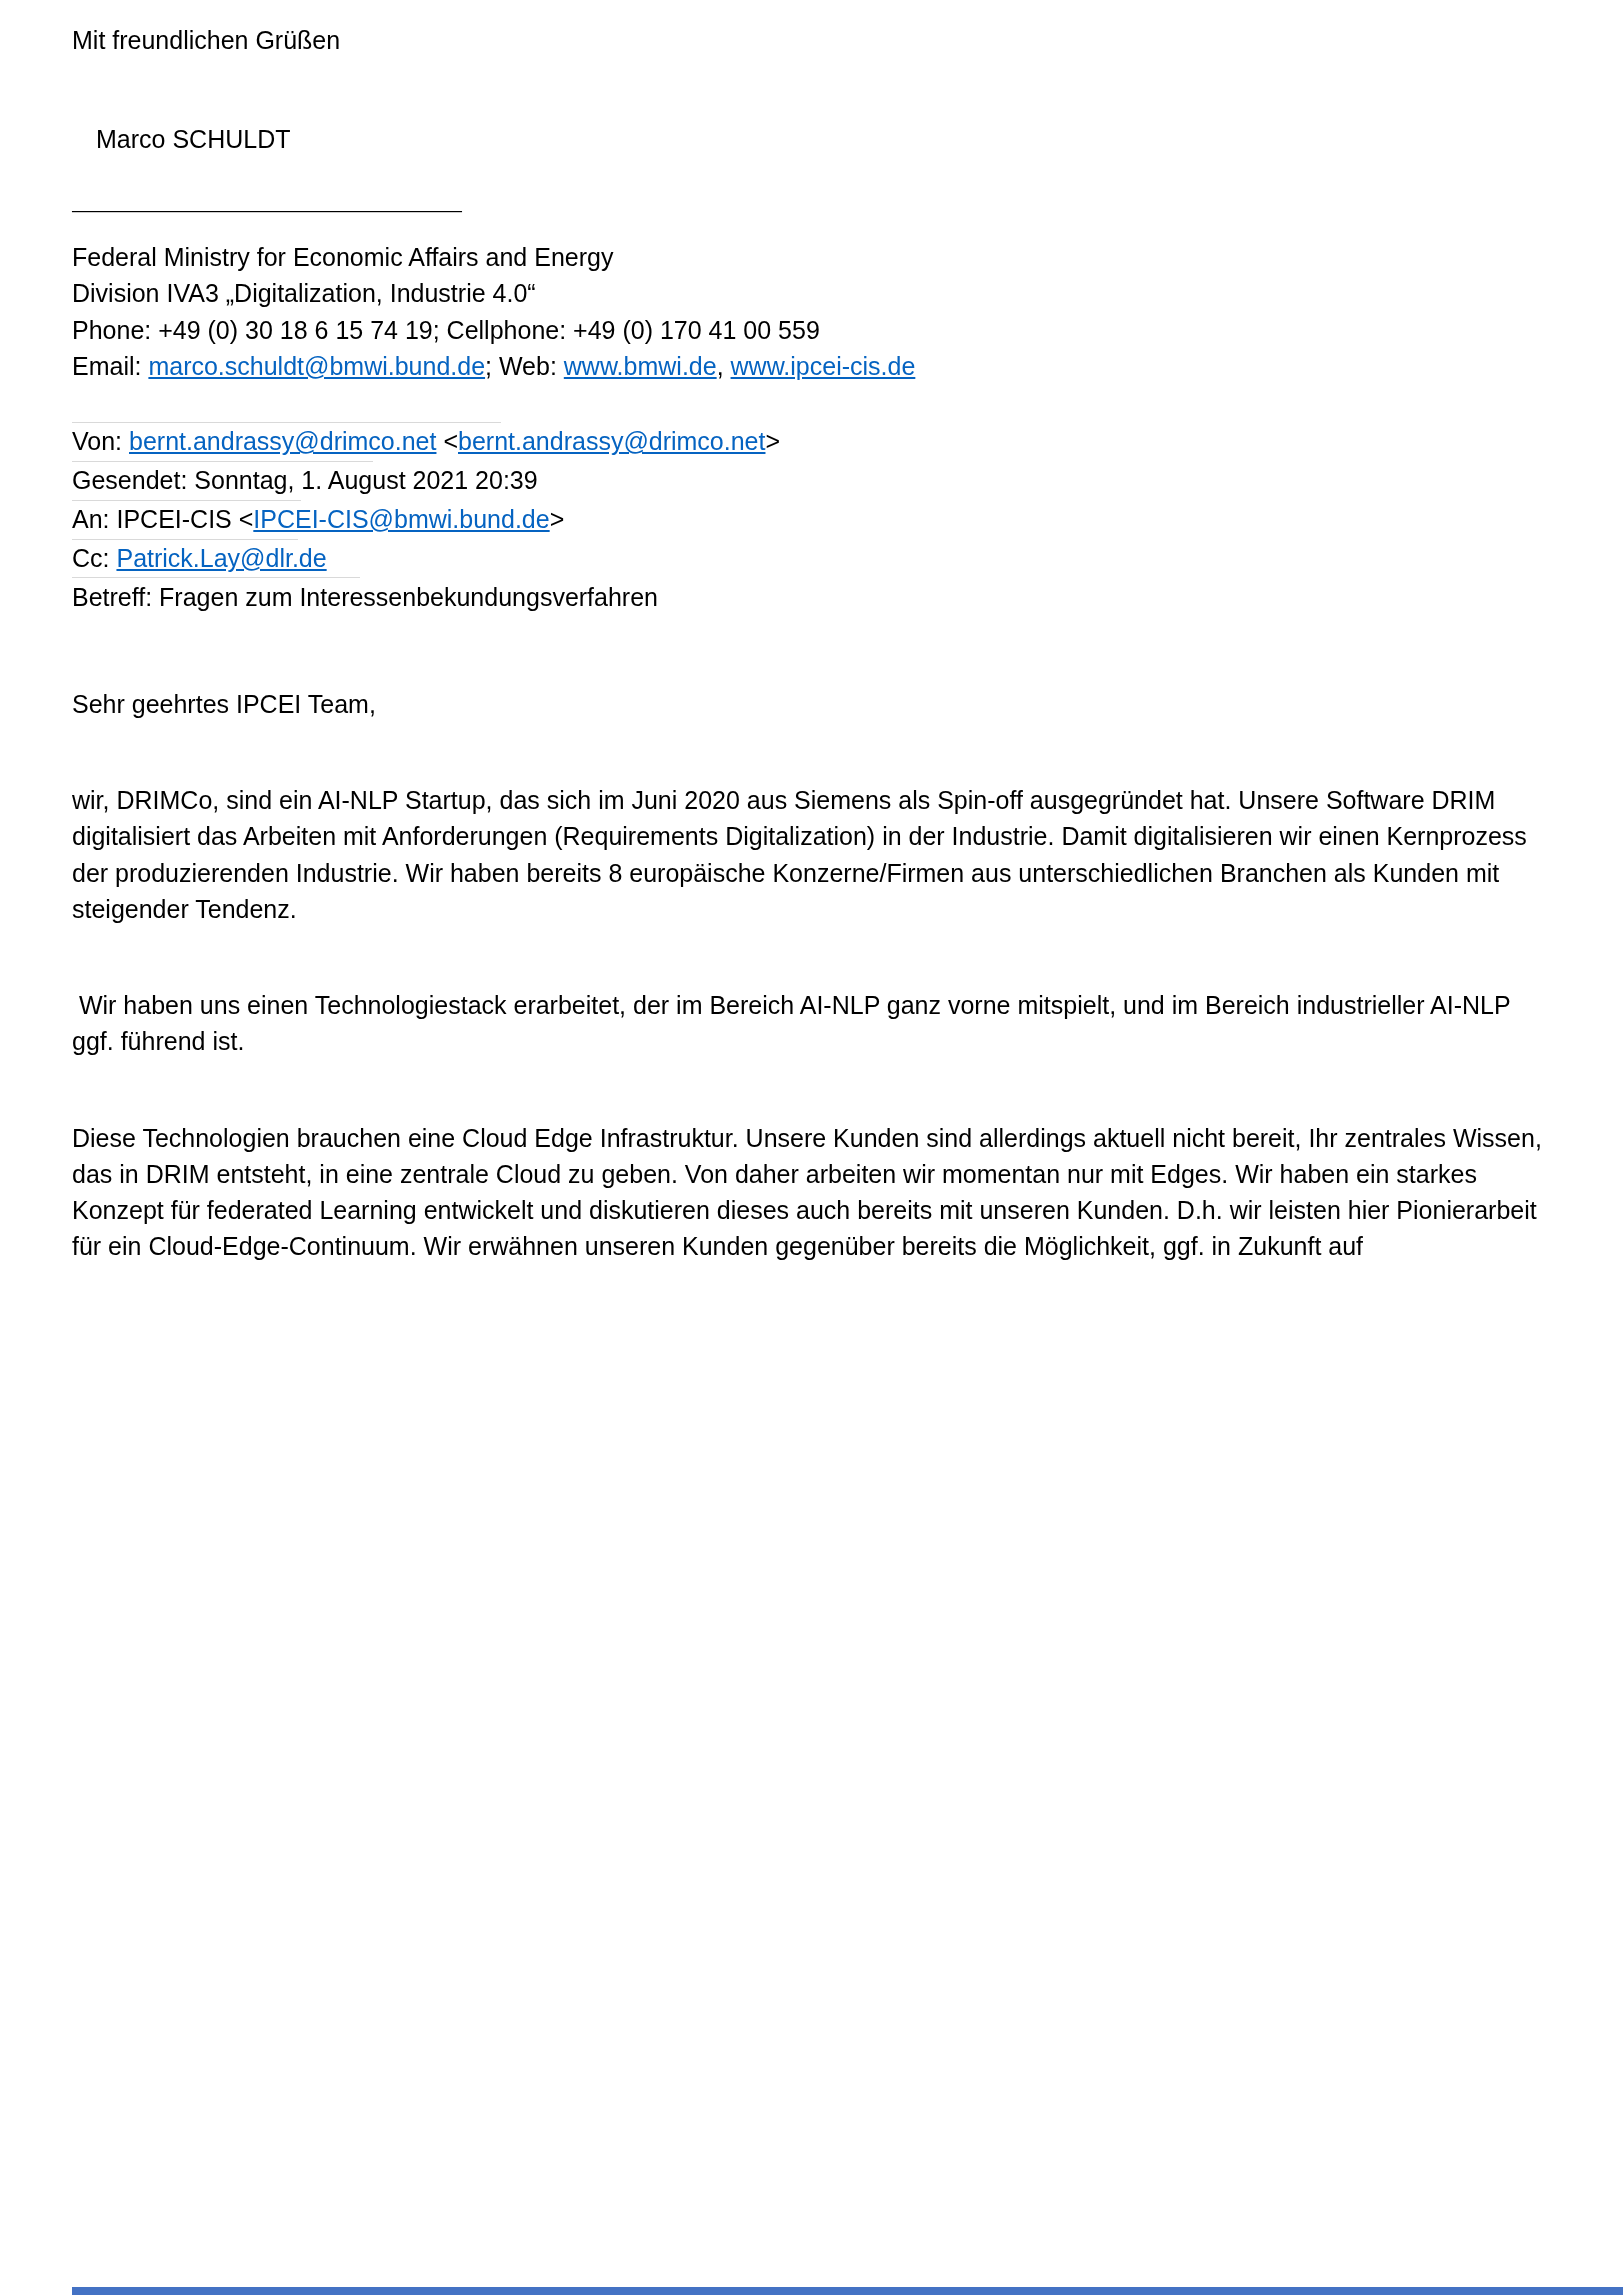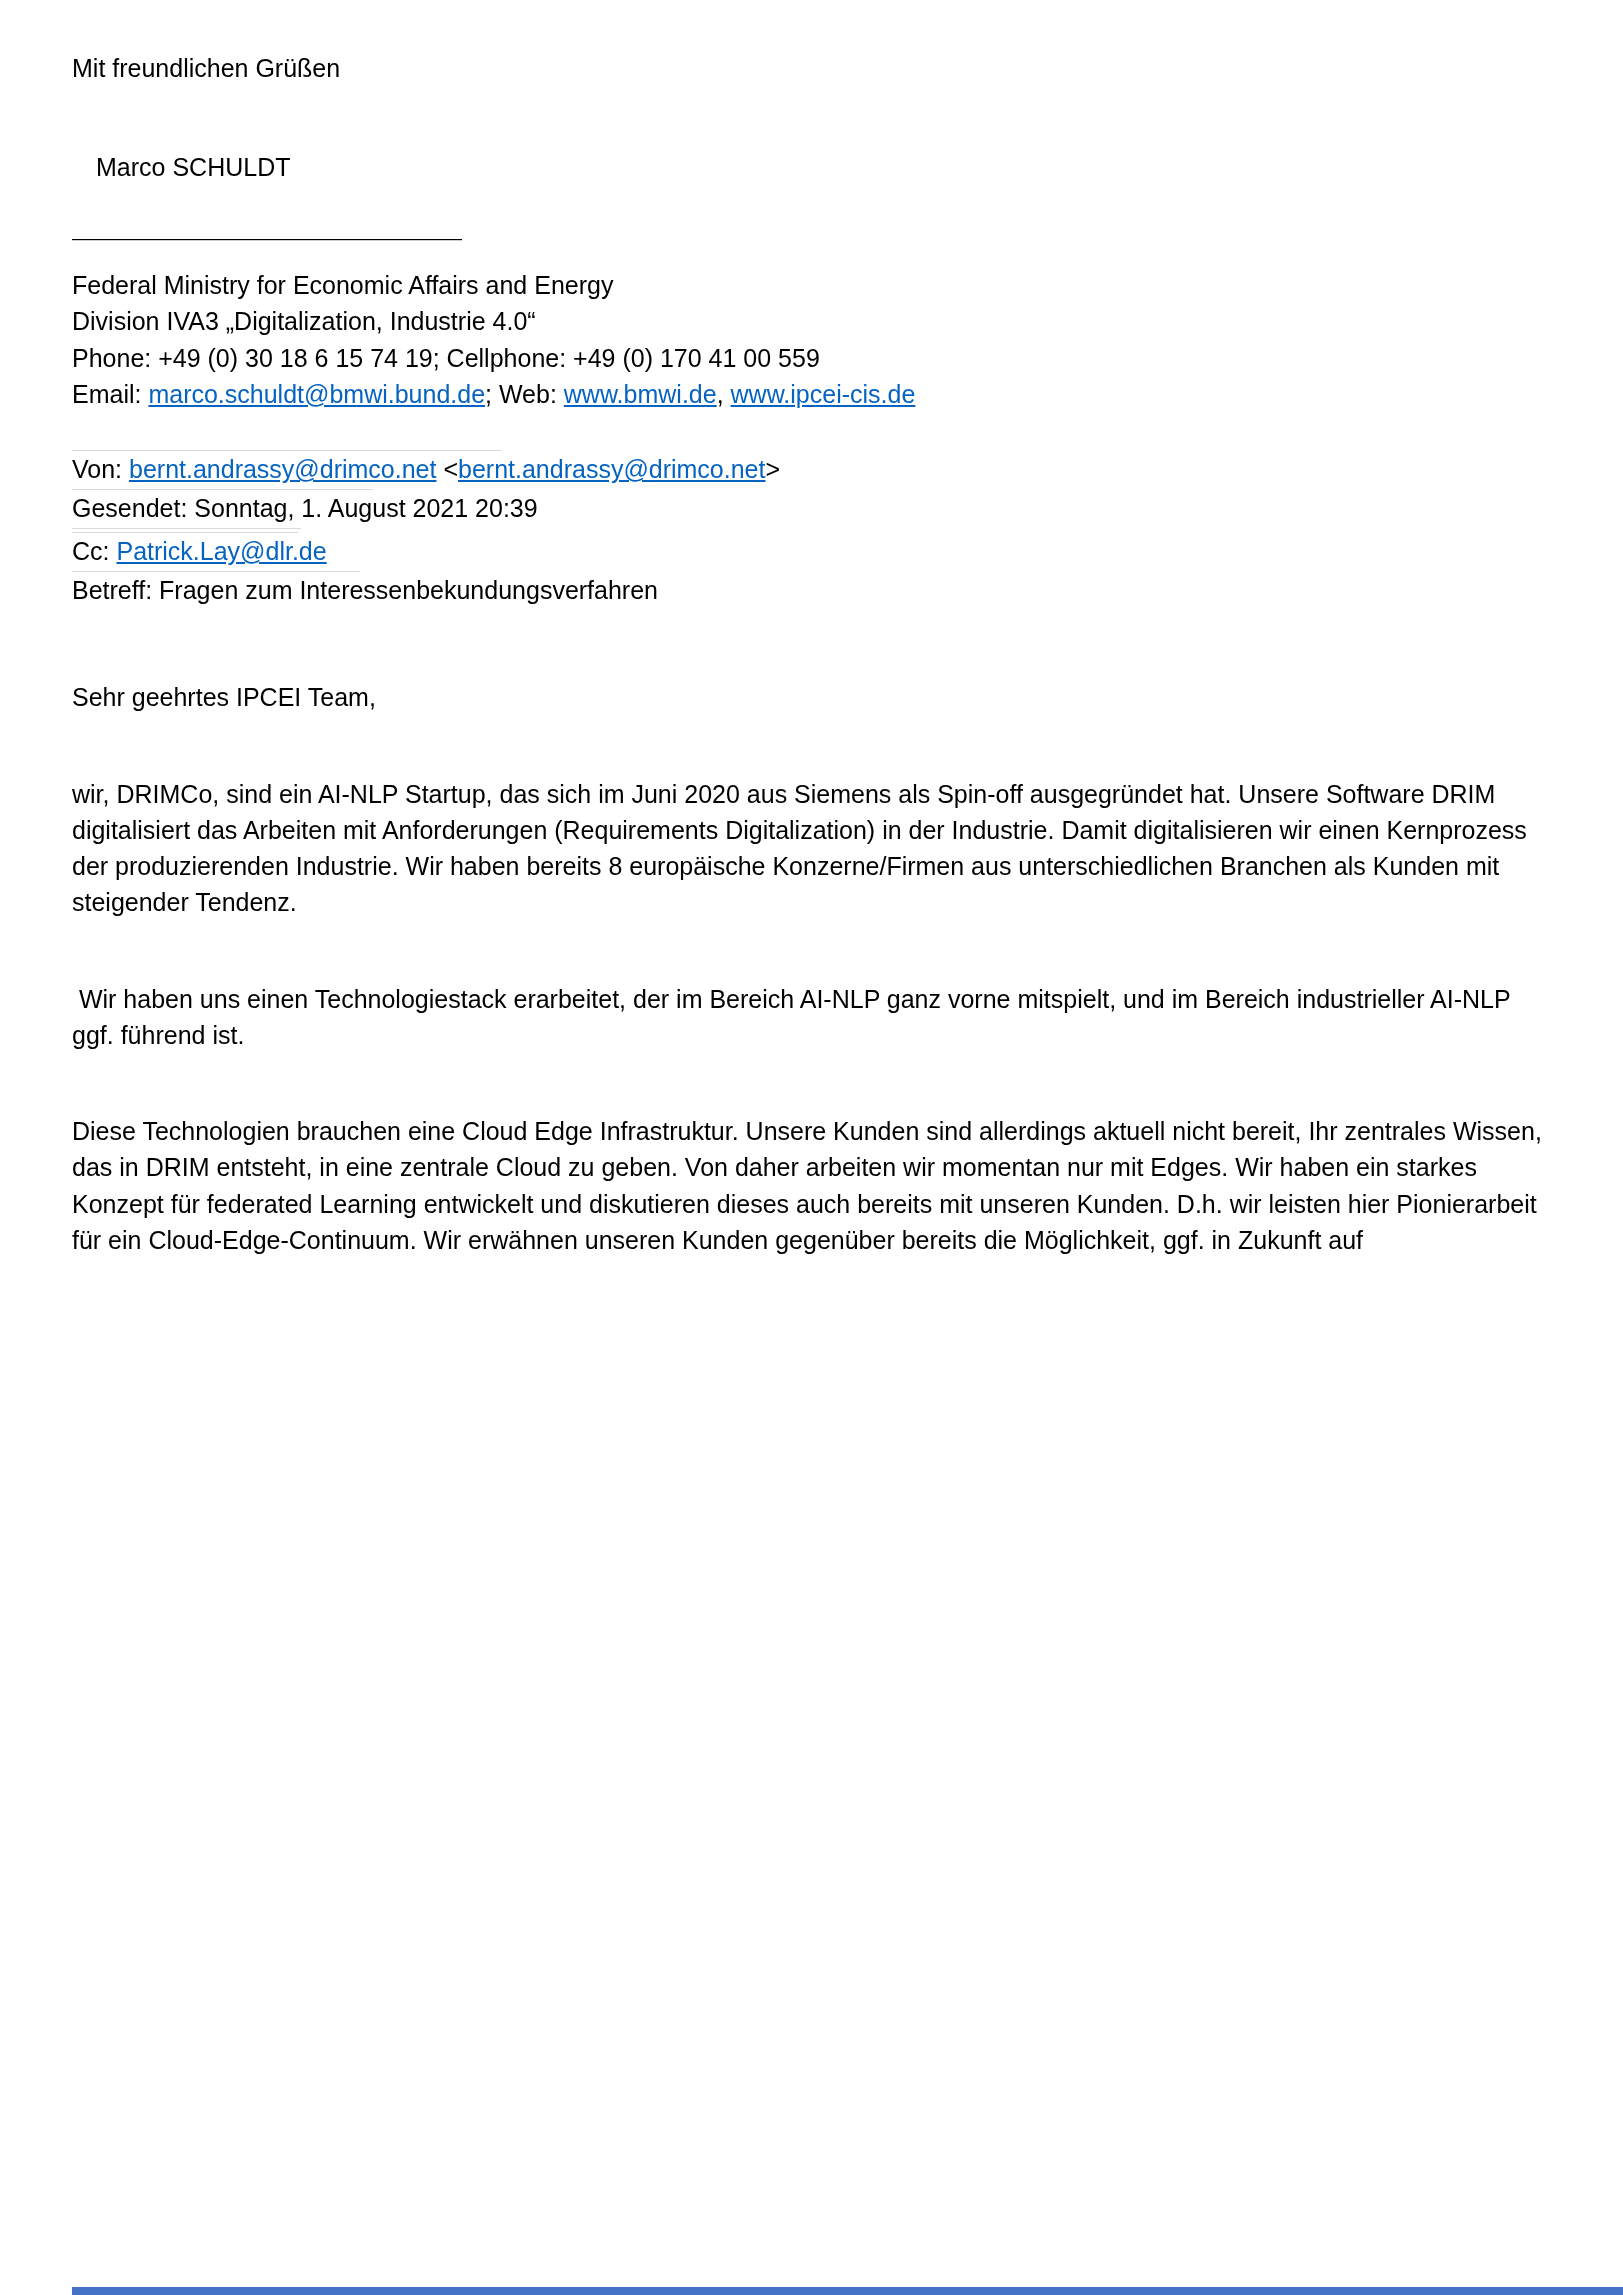--- a/index.html
+++ b/index.html
@@ -10,21 +10,21 @@
     font-family: "Liberation Sans", sans-serif;
     font-size: 25px;
     color: #000000;
     position: relative;
     overflow: hidden;
   }
   .page {
     position: relative;
     width: 1623px;
     height: 2295px;
-    padding: 50px 72px 0 72px;
+    padding: 22px 72px 0 72px;
   }
   p { line-height: 1.45; white-space: pre-wrap; }
   .sig-line { margin: 0; }
   .sender-name { margin-top: 63px; margin-left: 24px; }
   .sig-divider { margin-top: 27px; letter-spacing: 0; font-family: Liberation Mono, monospace; }
   .org-block-start { margin-top: 18.3px; }
   .link {
     color: #0563C1;
     text-decoration: underline;
     cursor: pointer;
@@ -73,20 +73,21 @@
     <div class="hline hl-1"></div>
 
     <p class="hdr"><span class="b">Von: </span><a class="link" style="color: rgb(5, 99, 193);">bernt.andrassy@drimco.net</a><span> &lt;</span><a class="link" style="color: rgb(5, 99, 193);">bernt.andrassy@drimco.net</a><span>&gt;</span></p>
 
     <div class="hline hl-2"></div>
 
     <p class="hdr"><span class="b">Gesendet: </span><span>Sonntag, 1. August 2021 20:39</span></p>
 
     <div class="hline hl-3"></div>
 
+    <p class="hdr"><span class="b">An: </span><span>IPCEI-CIS &lt;</span><a class="link" style="color: rgb(5, 99, 193);">IPCEI-CIS@bmwi.bund.de</a><span>&gt;</span></p>
 
     <div class="hline hl-4"></div>
 
     <p class="hdr"><span class="b">Cc: </span><a class="link" style="color: rgb(5, 99, 193);">Patrick.Lay@dlr.de</a></p>
 
     <div class="hline hl-5"></div>
 
     <p class="hdr"><span class="b">Betreff: </span><span>Fragen zum Interessenbekundungsverfahren</span></p>
   </div>
 

